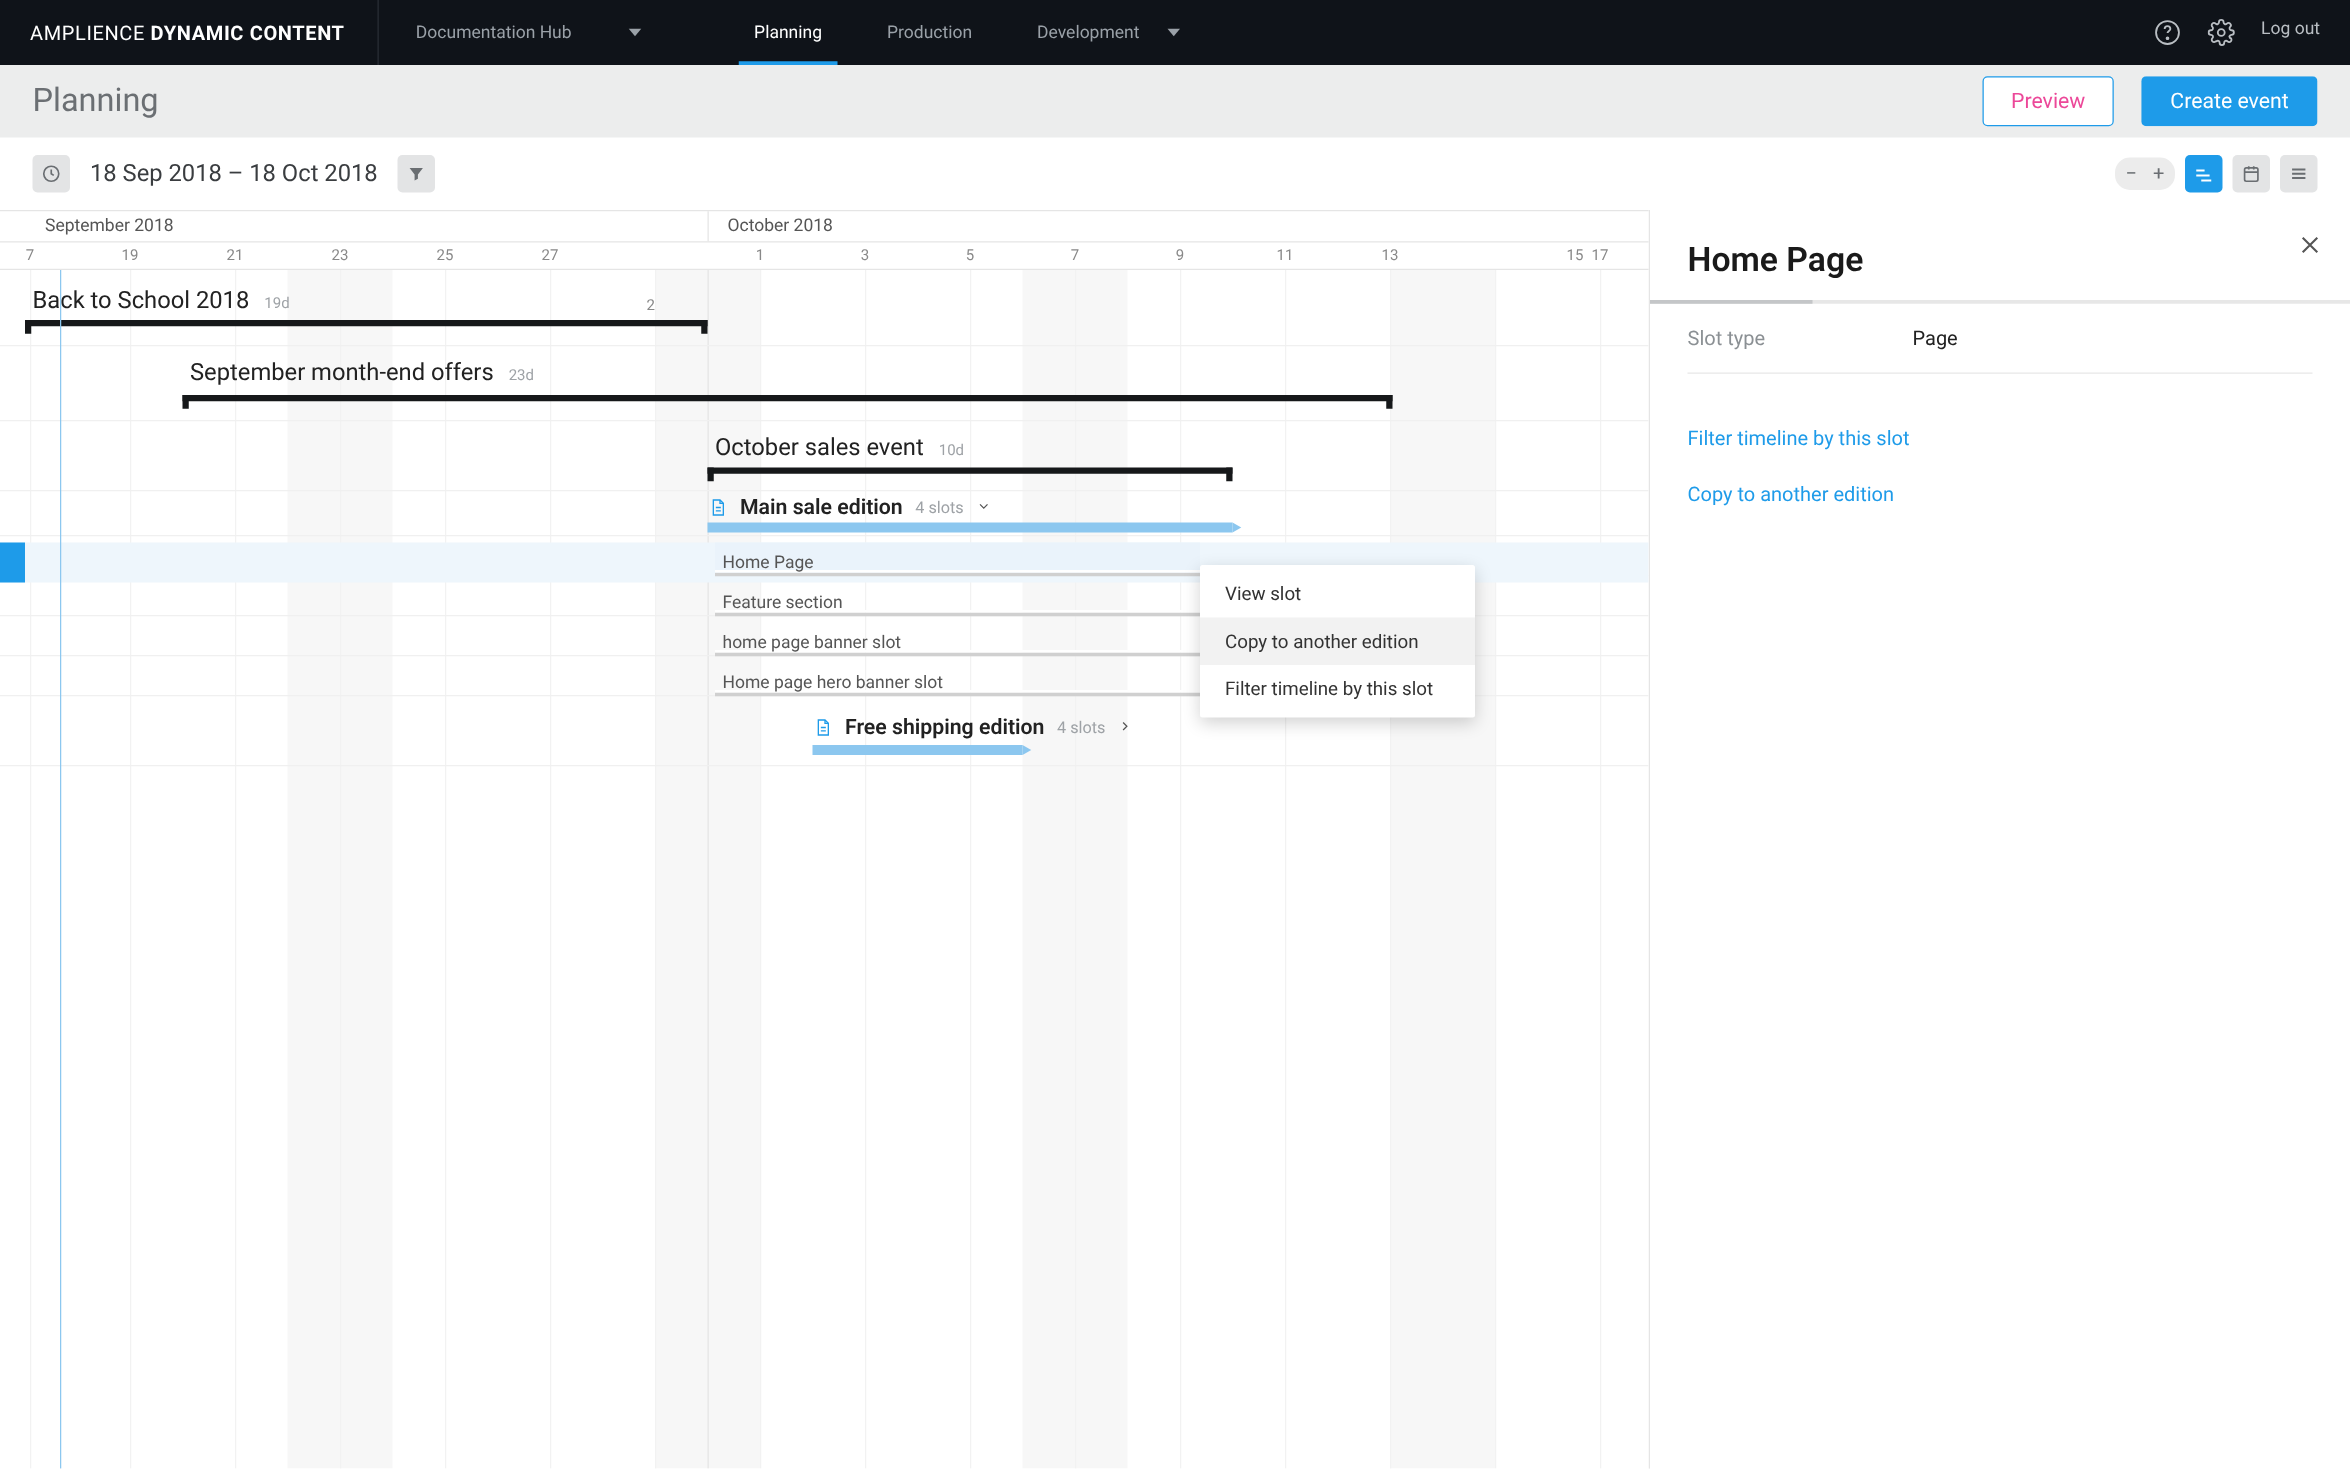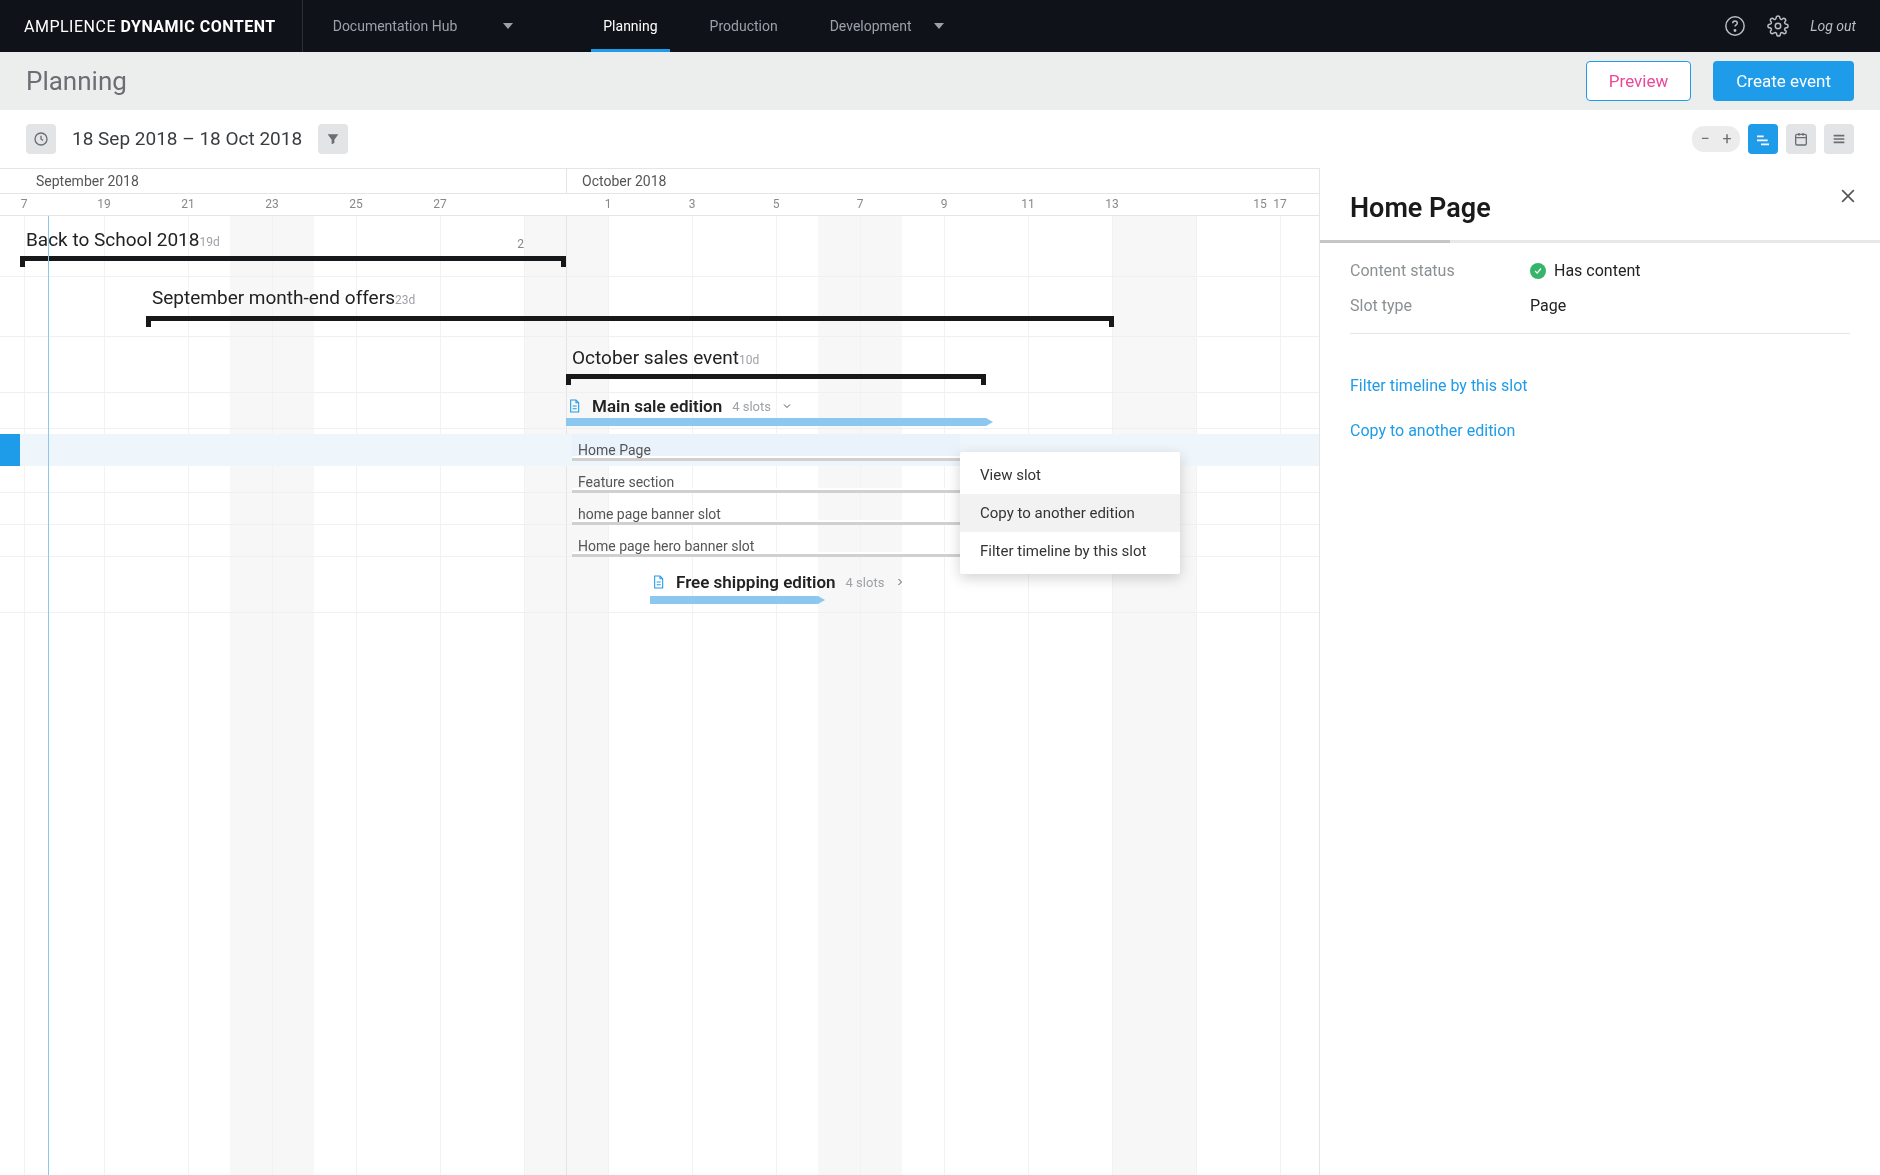--- a/index.html
+++ b/index.html
@@ -13,21 +13,21 @@
   .topnav .swoosh::after  { left:-120px; top:-170px; transform:rotate(4deg); border-width:10px 0 0 0; border-color:rgba(229,45,140,0.55) transparent transparent transparent;}
   .brand { font-size:16px; letter-spacing:.5px; color:#fff; font-weight:400; z-index:1;}
   .brand b { font-weight:700; }
   .brand-sep { width:1px; height:52px; background:#2a2f36; margin:0 26px; z-index:1;}
   .hubsel { display:flex; align-items:center; gap:46px; color:#9aa1a8; cursor:pointer; z-index:1; padding:0 4px;}
   .tri { width:0; height:0; border-left:5px solid transparent; border-right:5px solid transparent; border-top:6px solid #9aa1a8; }
   .tabs { display:flex; margin-left:60px; height:100%; z-index:1;}
   .tab { display:flex; align-items:center; gap:22px; padding:0 26px; color:#9aa1a8; cursor:pointer; height:100%; position:relative;}
   .tab.active { color:#fff; }
   .tab.active::after { content:""; position:absolute; left:14px; right:14px; bottom:0; height:3px; background:#1e9be9; }
-  .topright { margin-left:auto; display:flex; align-items:center; gap:21px; color:#b9bec3; z-index:1;font-style:italic;}
+  .topright { margin-left:auto; display:flex; align-items:flex-start; gap:21px; color:#b9bec3; z-index:1;}
   .icnbtn { width:22px; height:22px; display:flex; align-items:center; justify-content:center; cursor:pointer; color:#b9bec3;}
   .icnbtn svg { width:22px; height:22px; }
   .swoosh-r { position:absolute; right:-40px; top:-90px; width:200px; height:200px; border-radius:50%; border:10px solid rgba(229,45,140,0.45); border-left-color:transparent; border-bottom-color:transparent; border-right-color:transparent; pointer-events:none;}
 
   
   .subheader { height:58px; background:#eceded; display:flex; align-items:center; padding:0 26px;}
   .subheader h1 { font-size:26px; font-weight:400; color:#6b6f73; }
   .sub-right { margin-left:auto; display:flex; gap:22px; }
   .btn { height:40px; padding:0 22px; border-radius:4px; font-size:17px; display:flex; align-items:center; cursor:pointer; border:1px solid transparent; white-space:nowrap;}
   .btn-outline { background:#fff; border-color:#1e9be9; color:#ec4899;}
@@ -52,21 +52,21 @@
   .days { height:22px; border-bottom:1px solid #e5e5e5; position:relative; font-size:12px; color:#888;}
   .days span { position:absolute; top:3px; transform:translateX(-50%);}
   .canvas { position:relative; height:calc(100% - 48px); overflow:hidden;}
   .grid, .grid-strong { position:absolute; top:0; bottom:0; width:1px; background:#f2f2f2;}
   .grid-strong { background:#e5e5e5;}
   .weekend { position:absolute; top:0; bottom:0; background:#f7f7f7;}
   .today-guide { position:absolute; top:0; bottom:0; width:1px; background:#8cc7ef; z-index:2;}
 
   .row-guide { position:absolute; left:0; right:0; height:1px; background:#f0f0f0;}
 
-  .ev-title { position:absolute; font-size:19px; color:#222; display:flex; align-items:baseline; white-space:nowrap;}
+  .ev-title { position:absolute; font-size:19px; color:#222; display:flex; align-items:baseline; gap:12px; white-space:nowrap;}
   .ev-title .dur { font-size:12px; color:#9ea2a6;}
   .ev-bar  { position:absolute; height:5px; background:#16181a; }
   .ev-bar::before, .ev-bar::after { content:""; position:absolute; top:0; width:5px; height:11px; background:#16181a;}
   .ev-bar::before { left:0;} .ev-bar::after { right:0;}
 
   .ed-title { position:absolute; font-size:17px; font-weight:600; color:#222; display:flex; align-items:center; gap:10px; white-space:nowrap;}
   .ed-title .slotcount { font-size:13px; font-weight:400; color:#9ea2a6;}
   .ed-title .chev svg { width:12px; height:12px; }
   .doc-icon { width:16px; height:18px; display:inline-block;}
   .doc-icon svg { width:16px; height:18px; }
@@ -323,31 +323,20 @@
     <span class="sp-close">
       <svg viewBox="0 0 24 24" stroke="currentColor" stroke-width="2">
           <path d="M5 5l14 14M19 5L5 19"></path>
         </svg>
     </span>
     <h2>Home Page</h2>
     <div class="sp-tabstrip">
         <div class="ind"></div>
       </div>
     <div class="sp-kv">
-      <span class="k">Content status</span>
-      <span class="v">
-        <span class="statdot">
-          <svg viewBox="0 0 24 24" fill="none" stroke="currentColor" stroke-width="3">
-              <path d="M5 12l5 5 9-11"></path>
-            </svg>
-        </span>
-        <span>Has content</span>
-      </span>
-    </div>
-    <div class="sp-kv">
       <span class="k">Slot type</span>
       <span class="v">Page</span>
     </div>
     <div class="sp-divider"></div>
     <div id="sp-links">
         <div class="sp-link">Filter timeline by this slot</div>
         <div class="sp-link">Copy to another edition</div>
       </div>
   </div>
 </div>

